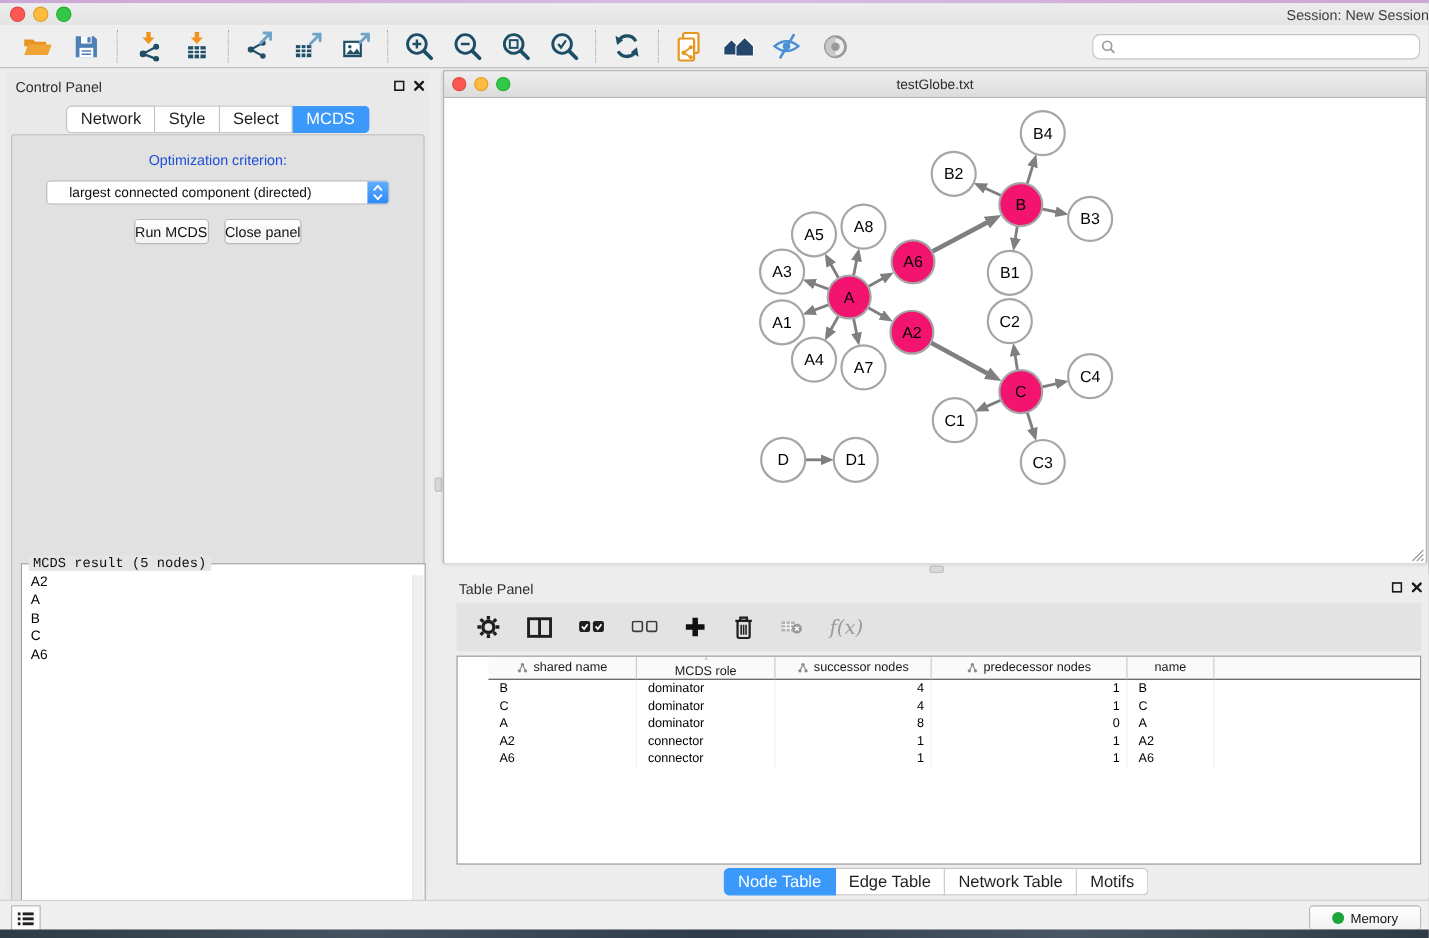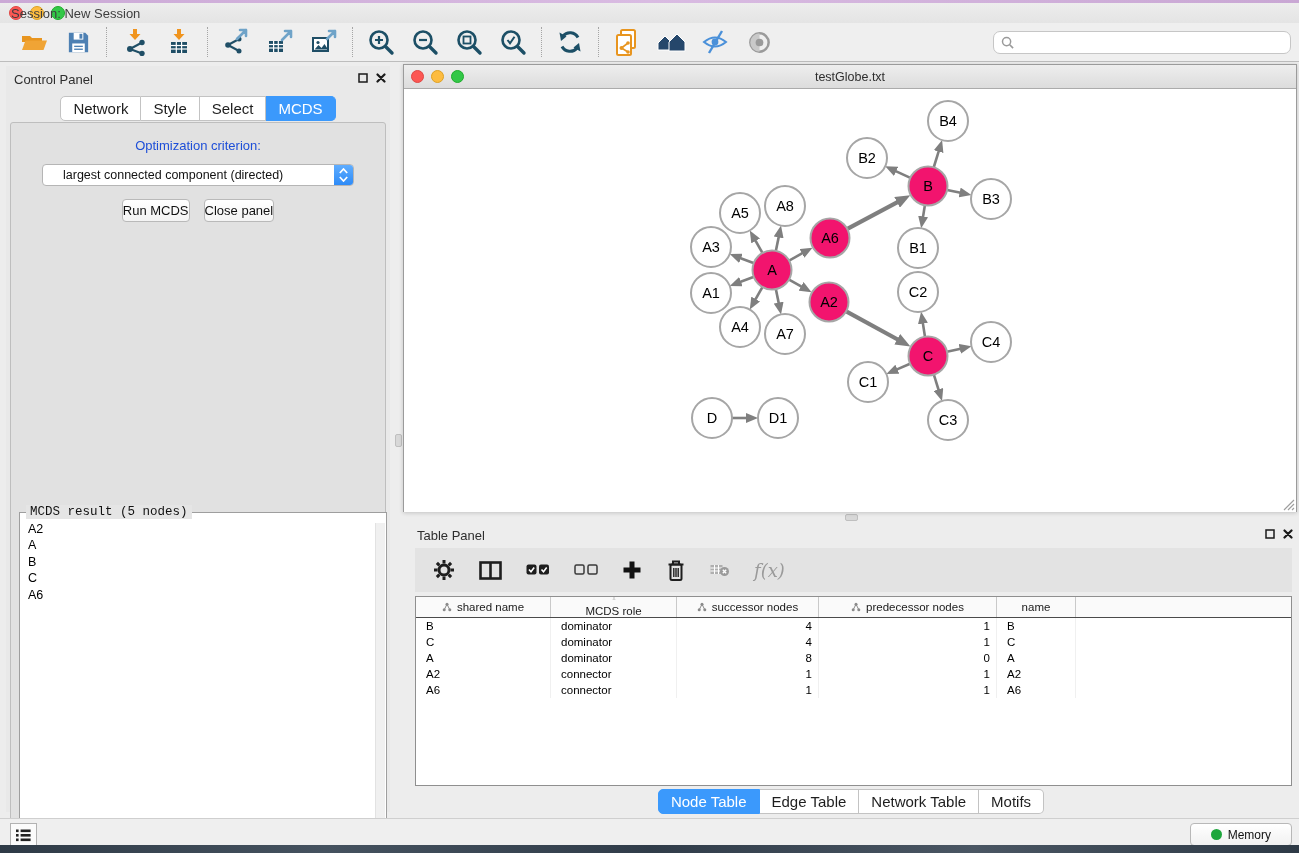--- a/index.html
+++ b/index.html
@@ -11,21 +11,21 @@
   .desktop-bottom{position:absolute;left:0;top:845px;width:1299px;height:8px;
                background:linear-gradient(90deg,#2E3A46,#45525F,#303C49,#4A5663,#2E3A46);}
   
   .titlebar{position:absolute;left:0;top:3px;width:1299px;height:20px;
             background:linear-gradient(#EDEDED,#E4E4E4);display:flex;align-items:center;}
   .traffic{display:flex;gap:7px;margin-left:9px;}
   .light{width:12px;height:12px;border-radius:50%;}
   .light.red{background:#FC5753;border:1px solid #DF4744;}
   .light.yellow{background:#FDBC40;border:1px solid #DEA123;}
   .light.green{background:#33C748;border:1px solid #1DAD2B;}
-  .win-title{position:absolute;left:0;right:0;text-align:left;font-size:13px;color:#3E3E3E;padding-left:11px;}
+  .win-title{position:absolute;left:0;right:0;text-align:right;font-size:13px;color:#3E3E3E;padding-left:11px;}
   
   .toolbar{position:absolute;left:0;top:23px;width:1299px;height:39px;background:#EFEFEF;
            border-bottom:1px solid #BDBDBD;display:flex;align-items:center;padding-left:6px;box-sizing:border-box;}
   .tb-group{display:flex;align-items:center;gap:8px;padding:0 10px;}
   .tb-sep{height:30px;border-left:1px dotted #A5A5A5;}
   .tb-btn{width:36px;height:32px;display:flex;align-items:center;justify-content:center;}
   .search-wrap{position:absolute;right:8px;top:8px;width:298px;height:23px;background:#fff;
                border:1px solid #C6C6C6;border-radius:7px;display:flex;align-items:center;box-sizing:border-box;}
   .search-wrap svg{margin-left:7px;}
   .search-input{border:none;outline:none;background:transparent;flex:1;font-size:12px;height:18px;
@@ -74,21 +74,21 @@
   .net-title{position:absolute;left:0;right:0;text-align:center;font-size:12.5px;color:#2E2E2E;}
   .net-canvas{position:relative;width:892px;height:423px;background:#fff;}
   .resize-grip{position:absolute;right:1px;bottom:1px;}
   
   .table-panel{position:absolute;left:403px;top:522px;width:896px;height:294px;background:#EDEDED;}
   .tp-toolbar{position:absolute;left:12px;right:7px;top:26px;height:44px;background:#E3E3E3;
               display:flex;align-items:center;gap:24px;padding-left:18px;}
   .tp-btn{display:flex;align-items:center;justify-content:center;}
   .fx{font-family:"DejaVu Serif",serif;font-style:italic;font-size:18px;color:#9A9A9A;}
   .data-table{position:absolute;left:12px;right:7px;top:74px;height:190px;background:#fff;
-              border:1px solid #8F8F8F;box-sizing:border-box;overflow:hidden;}
+              border:1px solid #8F8F8F;box-sizing:border-box;overflow:hidden;padding-left:28px;}
   .thead{display:flex;height:21px;background:#FAFAFA;border-bottom:1px solid #4A4A4A;box-sizing:border-box;}
   .th{display:flex;align-items:center;justify-content:center;gap:5px;font-size:11.5px;color:#1A1A1A;
       border-right:1px solid #C9C9C9;box-sizing:border-box;}
   .th.filler{flex:1;border-right:none;}
   .tr{display:flex;height:16px;}
   .td{font-size:11.5px;color:#000;box-sizing:border-box;line-height:16px;white-space:nowrap;
       border-right:1px solid #F0F0F0;}
   .td.left{padding-left:10px;text-align:left;}
   .td.right{padding-right:6px;text-align:right;}
   .tp-tabs{position:absolute;left:0;right:0;top:267px;display:flex;justify-content:center;}

